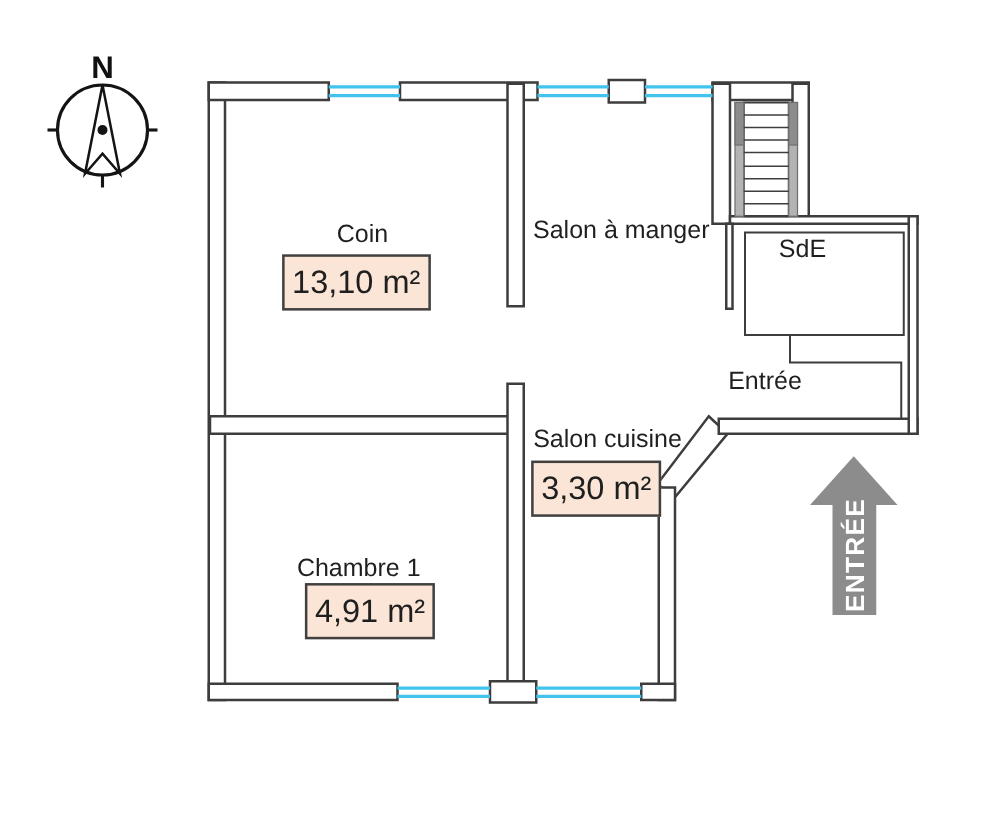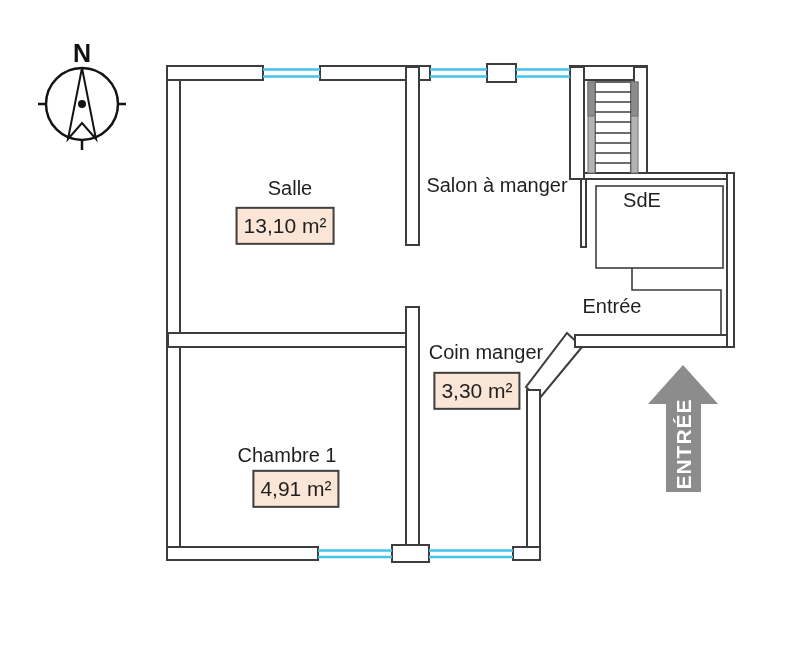--- a/index.html
+++ b/index.html
@@ -21,21 +21,21 @@
   .rail-top{fill:#8c8c8c;stroke:#707070;stroke-width:1;}
   .compass-line{stroke:#141414;stroke-width:2.5;fill:none;}
   .needle{fill:#ffffff;stroke:#141414;stroke-width:2;}
 
   .room-label{
     position:absolute;transform:translate(-50%,-50%);
     font-size:20px;color:#1f1f1f;white-space:nowrap;
   }
   .area-badge{
     position:absolute;transform:translate(-50%,-50%);
-    font-size:21px;color:#1f1f1f;white-space:nowrap;
+    font-size:26px;color:#1f1f1f;white-space:nowrap;
     background:#fbe5d6;border:2px solid #404040;
     padding:3px 6px;line-height:1.35;
   }
   .n-letter{font-size:25px;font-weight:bold;fill:#111111;}
   .arrow-text{font-size:21px;font-weight:bold;fill:#ffffff;letter-spacing:1px;}
 </style>
 </head>
 <body>
 
 <div id="plan">
@@ -125,28 +125,28 @@
       <circle cx="82" cy="104" r="4" fill="#141414"></circle>
       <text class="n-letter" x="82" y="62" text-anchor="middle">N</text>
     </g>
 
     <g>
       <polygon fill="#8c8c8c" points="683,365 718,404 701,404 701,492 666,492 666,404 648,404"></polygon>
       <text class="arrow-text" transform="translate(691,444) rotate(-90)" text-anchor="middle">ENTRÉE</text>
     </g>
   </svg>
 
-  <div class="room-label" style="left:290px;top:188px;">Salle</div>
+  <div class="room-label" style="left:290px;top:188px;">Coin</div>
   <div class="area-badge" style="left:285px;top:226px;">13,10 m²</div>
 
   <div class="room-label" style="left:497px;top:185px;">Salon à manger</div>
 
   <div class="room-label" style="left:642px;top:200px;">SdE</div>
 
   <div class="room-label" style="left:612px;top:306px;">Entrée</div>
 
-  <div class="room-label" style="left:486px;top:352px;">Coin manger</div>
+  <div class="room-label" style="left:486px;top:352px;">Salon cuisine</div>
   <div class="area-badge" style="left:477px;top:391px;text-align:center;">3,30 m²</div>
 
   <div class="room-label" style="left:287px;top:455px;">Chambre 1</div>
   <div class="area-badge" style="left:296px;top:489px;">4,91 m²</div>
 
 </div>
 
 </body></html>

